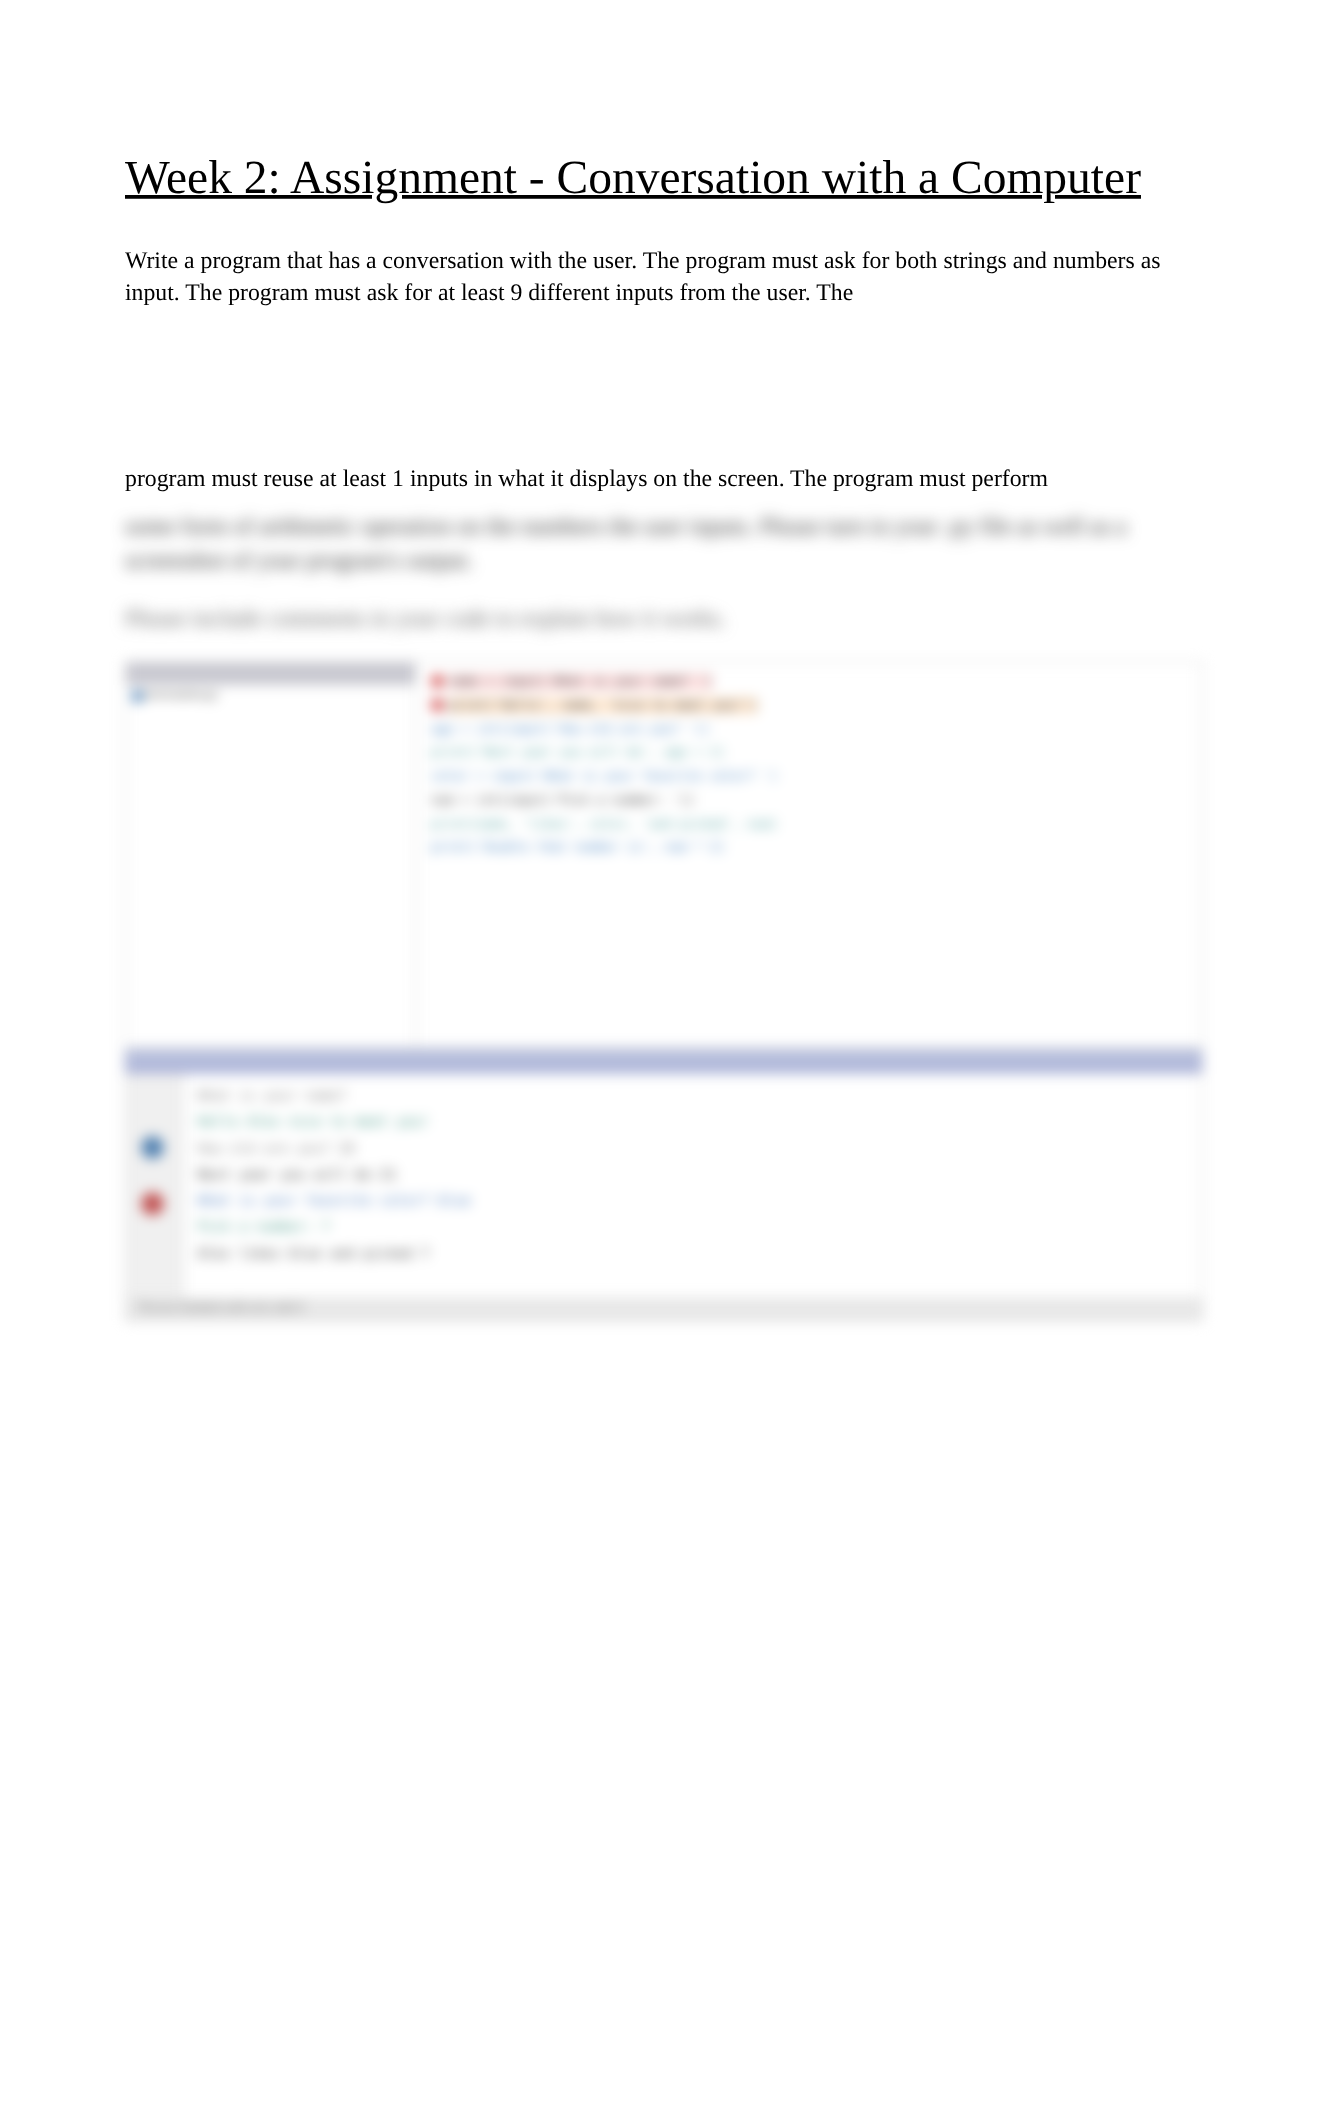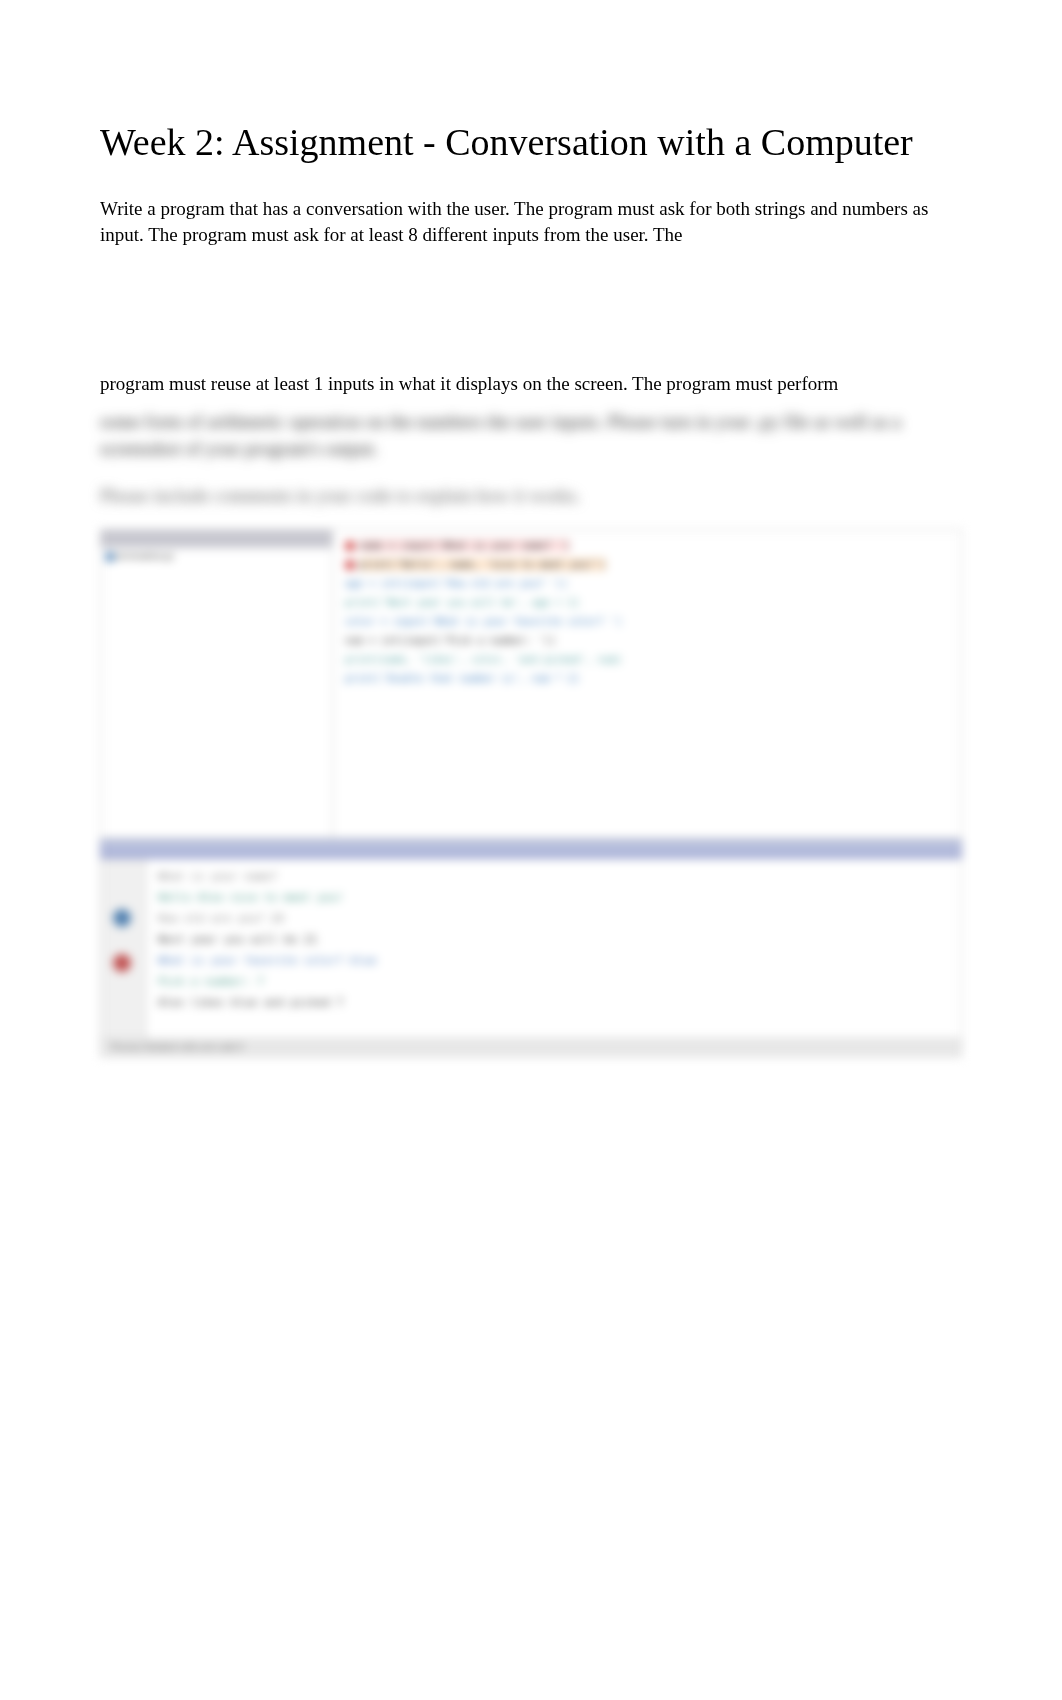--- a/index.html
+++ b/index.html
@@ -13,20 +13,21 @@
       background: #ffffff;
       font-family: Georgia, 'Times New Roman', serif;
       color: #000000;
       padding: 120px 100px 0 100px;
     }
     .title {
       font-size: 38px;
       font-weight: normal;
       line-height: 1.2;
       margin-bottom: 30px;
+      text-decoration: underline;
     }
     .paragraph {
       font-size: 19px;
       line-height: 1.4;
       margin-bottom: 12px;
     }
     .gap {
       height: 110px;
     }
     .blurred-text {
@@ -149,21 +150,21 @@
       border-radius: 50%;
       margin-right: 4px;
       vertical-align: middle;
     }
   </style>
 </head>
 <body>
 
 <h1 class="title">Week 2: Assignment - Conversation with a Computer</h1>
 
-<p class="paragraph">Write a program that has a conversation with the user. The program must ask for both strings and numbers as input. The program must ask for at least 8 different inputs from the user. The</p>
+<p class="paragraph">Write a program that has a conversation with the user. The program must ask for both strings and numbers as input. The program must ask for at least 9 different inputs from the user. The</p>
 
 <div class="gap"></div>
 
 <p class="paragraph">program must reuse at least 1 inputs in what it displays on the screen. The program must perform</p>
 
 <p class="paragraph blurred-text">some form of arithmetic operation on the numbers the user inputs. Please turn in your .py file as well as a screenshot of your program's output.</p>
 
 <p class="paragraph blurred-text-light">Please include comments in your code to explain how it works.</p>
 
 <div class="screenshot-container">

